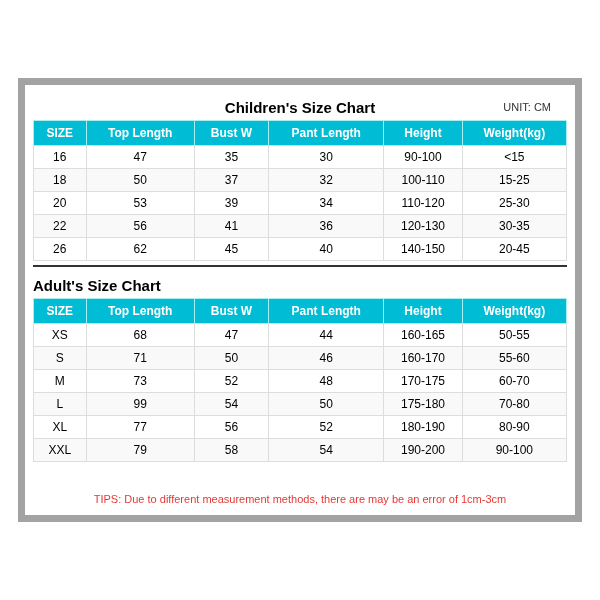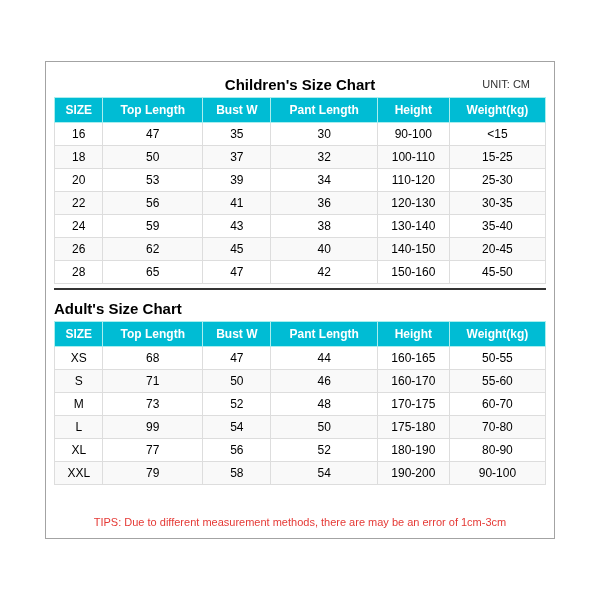--- a/index.html
+++ b/index.html
@@ -7,22 +7,22 @@
       width: 600px;
       height: 600px;
       background: #fff;
       font-family: Arial, sans-serif;
       font-size: 13px;
       display: flex;
       align-items: center;
       justify-content: center;
     }
     .chart-container {
-      width: 510px;
-      border: 1px solid #a3a3a3;
+      width: 564px;
+      border: 7px solid #a3a3a3;
       padding: 8px;
     }
     .section-title {
       text-align: center;
       font-weight: bold;
       font-size: 15px;
       padding: 6px 0 4px;
       background: #fff;
       position: relative;
     }
@@ -128,42 +128,26 @@
         </tr>
         <tr>
           <td>22</td>
           <td>56</td>
           <td>41</td>
           <td>36</td>
           <td>120-130</td>
           <td>30-35</td>
         </tr>
         <tr>
-          <td>24</td>
-          <td>59</td>
-          <td>43</td>
-          <td>38</td>
-          <td>130-140</td>
-          <td>35-40</td>
-        </tr>
-        <tr>
           <td>26</td>
           <td>62</td>
           <td>45</td>
           <td>40</td>
           <td>140-150</td>
           <td>20-45</td>
-        </tr>
-        <tr>
-          <td>28</td>
-          <td>65</td>
-          <td>47</td>
-          <td>42</td>
-          <td>150-160</td>
-          <td>45-50</td>
         </tr>
       </tbody>
   </table>
 
   <hr class="divider">
 
   <div class="adult-section-title">
     <span>Adult's Size Chart</span>
   </div>
 

